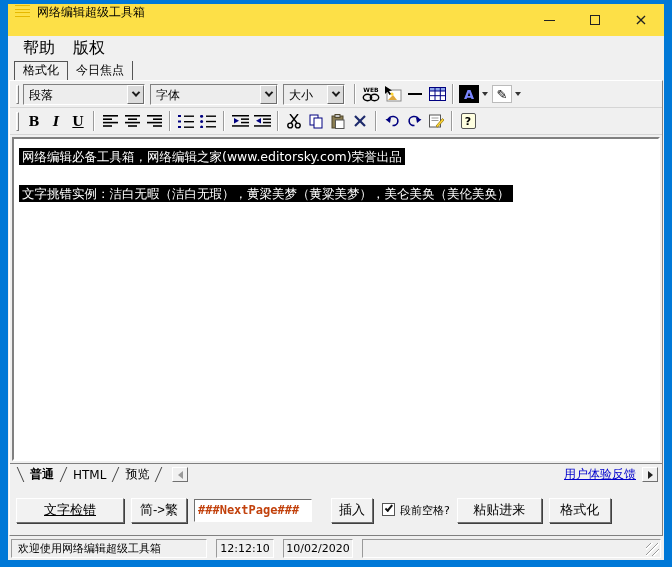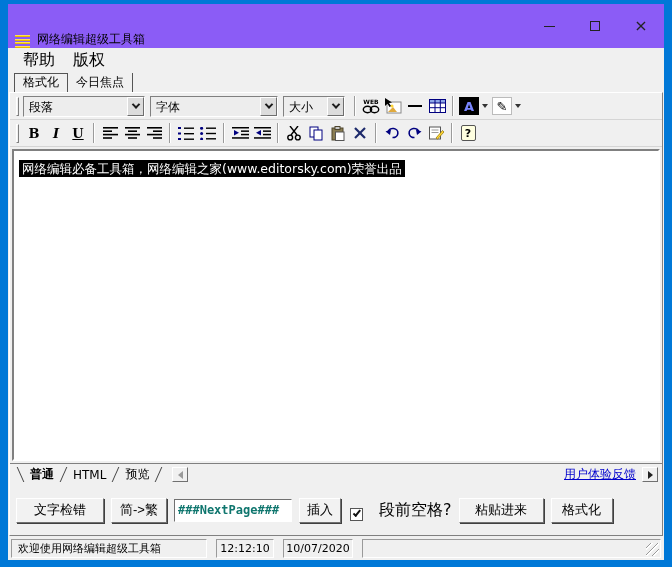--- a/index.html
+++ b/index.html
@@ -5,21 +5,21 @@
   * { box-sizing: border-box; margin: 0; padding: 0; }
   html,body { background:#444; }
   body { font-family: "DejaVu Sans", "Liberation Sans", sans-serif; }
   .screen {
     position: relative; width: 672px; height: 567px;
     background: #0078D7; padding: 4px 8px 7px 8px;
   }
   .window { width:100%; height:100%; display:flex; flex-direction:column; background:#f0f0f0; }
 
   
-  .titlebar { height:44px; background:#8b5cf6; display:flex; align-items:flex-end; padding-left:7px; flex:0 0 auto; }
+  .titlebar { height:32px; background:#fde047; display:flex; align-items:flex-start; padding-left:7px; flex:0 0 auto; }
   .app-icon { width:15px; height:13px; display:flex; flex-direction:column; justify-content:space-between; margin-right:7px; }
   .app-icon i { display:block; height:2px; background:#ffe14d; border-bottom:1px solid #e6b800; }
   .title-text { font-size:12px; color:#000; flex:1; }
   .cap-btn { width:46px; height:100%; display:flex; align-items:center; justify-content:center; color:#222; }
   .glyph-min { width:11px; height:1px; background:#222; display:block; }
   .glyph-max { width:10px; height:10px; border:1px solid #222; display:block; }
   .glyph-close { font-size:16px; line-height:1; font-weight:400; }
 
   
   .menubar { height:24px; display:flex; align-items:center; padding-left:6px; font-size:16px; color:#000; flex:0 0 auto; }
@@ -69,24 +69,24 @@
   .vtab { padding:1px 2px; }
   .vtab.active { font-weight:bold; }
   .mini-btn { width:16px; height:15px; background:#f0f0f0; border:1px solid; border-color:#fff #707070 #707070 #fff; display:flex; align-items:center; justify-content:center; margin-left:6px; }
   .arr-l { width:0; height:0; border-top:4px solid transparent; border-bottom:4px solid transparent; border-right:5px solid #9a9a9a; }
   .arr-r { width:0; height:0; border-top:4px solid transparent; border-bottom:4px solid transparent; border-left:5px solid #222; }
   .feedback { margin-left:auto; color:#0000cc; font-size:12px; }
 
   
   .buttonbar { height:50px; display:flex; align-items:center; padding:0 6px; gap:7px; flex:0 0 auto; background:#f0f0f0; }
   .pushbtn { height:25px; background:#f2f2f2; border:1px solid; border-color:#fff #707070 #707070 #fff; box-shadow:1px 1px 0 #404040; font-size:13px; color:#000; display:flex; align-items:center; justify-content:center; padding:0 6px; white-space:nowrap; }
-  .w-check { width:88px; } .w-s2t { width:56px; } .w-ins { width:42px; }
+  .w-check { width:108px;text-decoration:underline; } .w-s2t { width:56px; } .w-ins { width:42px;margin-left:12px; }
   .w-paste { width:85px; } .w-fmt { width:62px; } .w-copy { width:66px; }
-  .nextpage { width:118px; height:23px; border:1px solid; border-color:#707070 #fff #fff #707070; background:#fff; font-family:"DejaVu Sans Mono","Liberation Mono",monospace; font-size:12px; font-weight:bold; padding:0 3px; color:#0f766e; }
-  .chk-wrap { display:flex; align-items:flex-end; gap:16px; margin-left:2px; font-size:16px; }
+  .nextpage { width:118px; height:23px; border:1px solid; border-color:#707070 #fff #fff #707070; background:#fff; font-family:"DejaVu Sans Mono","Liberation Mono",monospace; font-size:12px; font-weight:bold; padding:0 3px; color:#c2410c; }
+  .chk-wrap { display:flex; align-items:flex-start; gap:5px; margin-left:2px; font-size:11px; }
   .chk { width:13px; height:13px; background:#fff; border:1px solid #555; display:flex; align-items:center; justify-content:center; }
   .chk .mark { width:4px; height:8px; border-right:2px solid #111; border-bottom:2px solid #111; transform:rotate(40deg) translate(-1px,-1px); }
 
   
   .statusbar { height:24px; display:flex; align-items:center; gap:9px; padding:2px 3px; flex:0 0 auto; background:#f0f0f0; font-size:11px; }
   .sb-panel { height:19px; border:1px solid; border-color:#9a9a9a #fff #fff #9a9a9a; display:flex; align-items:center; padding:0 6px; color:#000; white-space:nowrap; }
   .sb-welcome { width:196px; }
   .sb-time { width:58px; justify-content:center; }
   .sb-date { width:70px; justify-content:center; }
   .sb-fill { flex:1; position:relative; }
@@ -343,20 +343,21 @@
             </svg>
         </span>
         <span class="vsep"></span>
         <span class="tb-btn">
           <span class="help-badge">?</span>
         </span>
       </div>
 
       <div class="editor">
         <div class="headline"><span class="hl">网络编辑必备工具箱，网络编辑之家(www.editorsky.com)荣誉出品</span></div>
+        <div class="example"><span class="hl">文字挑错实例：洁白无暇（洁白无瑕），黄梁美梦（黄粱美梦），美仑美奂（美伦美奂）</span></div>
       </div>
 
       <div class="viewtabs">
         <span class="slant back"></span>
         <span class="vtab active">普通</span>
         <span class="slant"></span>
         <span class="vtab">HTML</span>
         <span class="slant"></span>
         <span class="vtab">预览</span>
         <span class="slant"></span>
@@ -381,20 +382,20 @@
           <span>段前空格?</span>
         </span>
         <button class="pushbtn w-paste">粘贴进来</button>
         <button class="pushbtn w-fmt">格式化</button>
       </div>
     </div>
 
     <div class="statusbar">
       <span class="sb-panel sb-welcome">欢迎使用网络编辑超级工具箱</span>
       <span class="sb-panel sb-time">12:12:10</span>
-      <span class="sb-panel sb-date">10/07/2020</span>
+      <span class="sb-panel sb-date">10/02/2020</span>
       <span class="sb-panel sb-fill">
         <span class="resize-grip"></span>
       </span>
     </div>
 
   </div>
 </div>
 
 </body></html>

